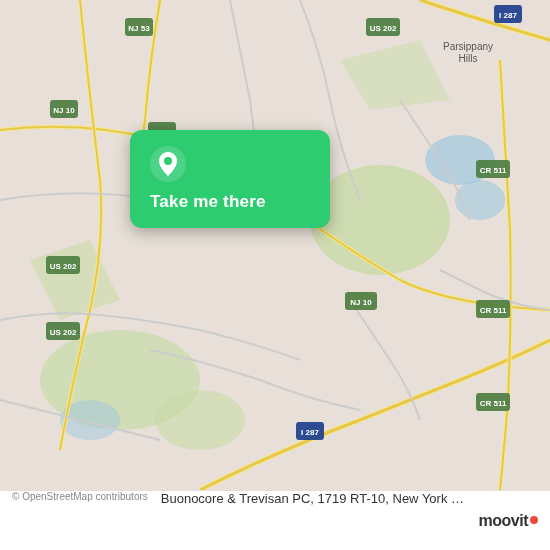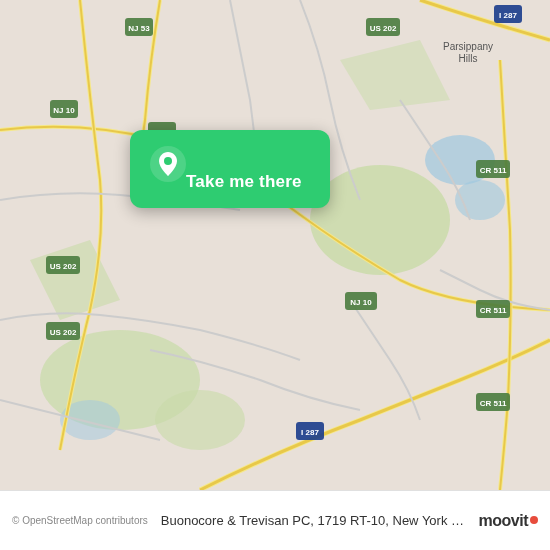--- a/index.html
+++ b/index.html
@@ -24,22 +24,22 @@
     
     .popup-card {
       position: absolute;
       top: 130px;
       left: 130px;
       width: 200px;
       background: #2ecc71;
       border-radius: 12px;
       padding: 16px 20px;
       display: flex;
-      flex-direction: row;
-      align-items: flex-end;
+      flex-direction: column;
+      align-items: flex-start;
       box-shadow: 0 4px 16px rgba(0,0,0,0.3);
       cursor: pointer;
       z-index: 10;
     }
 
     .popup-card .pin-icon {
       width: 36px;
       height: 36px;
       margin-bottom: 10px;
     }
@@ -51,21 +51,20 @@
       text-align: center;
       letter-spacing: 0.2px;
     }
 
     
     #bottom-bar {
       width: 550px;
       height: 60px;
       background: #fff;
       display: flex;
-      align-items: center;
       padding: 0 12px;
       border-top: 1px solid #e0e0e0;
       position: relative;
       z-index: 20;
     }
 
     .copyright-text {
       font-size: 10px;
       color: #888;
       flex-shrink: 0;

